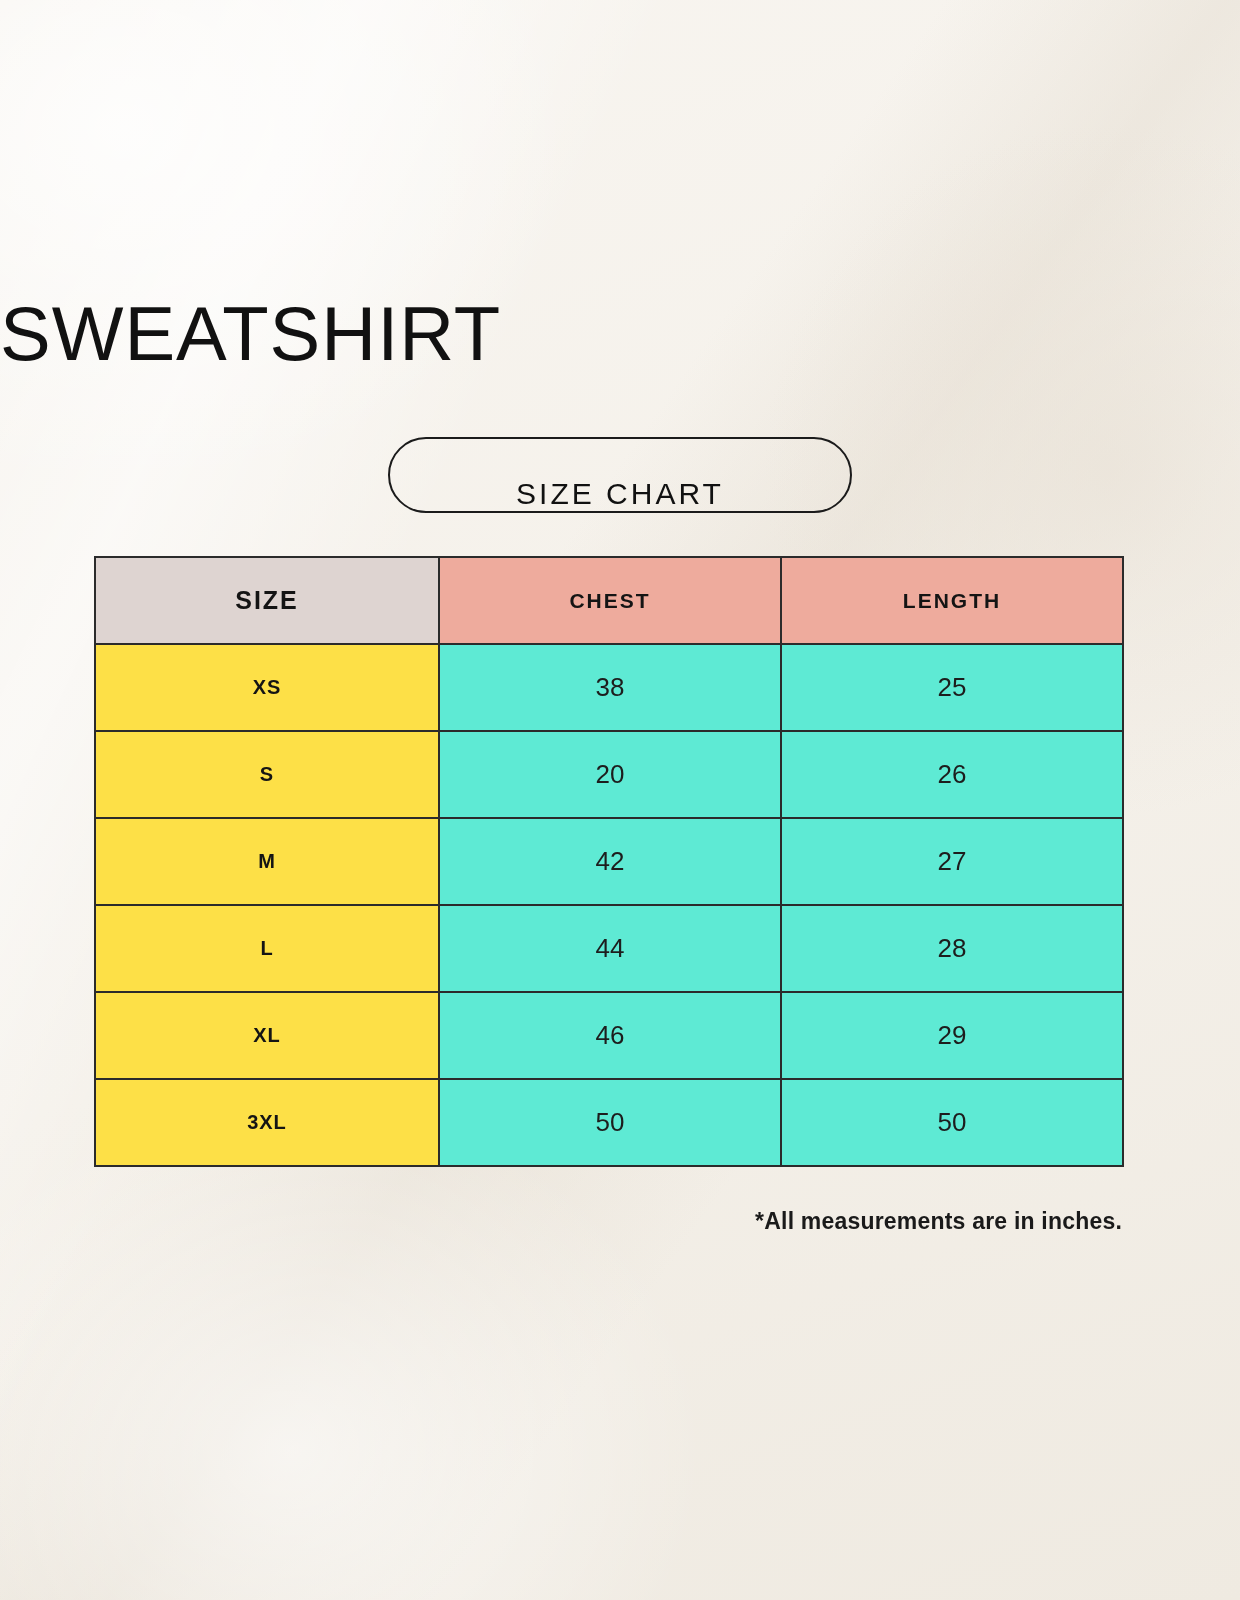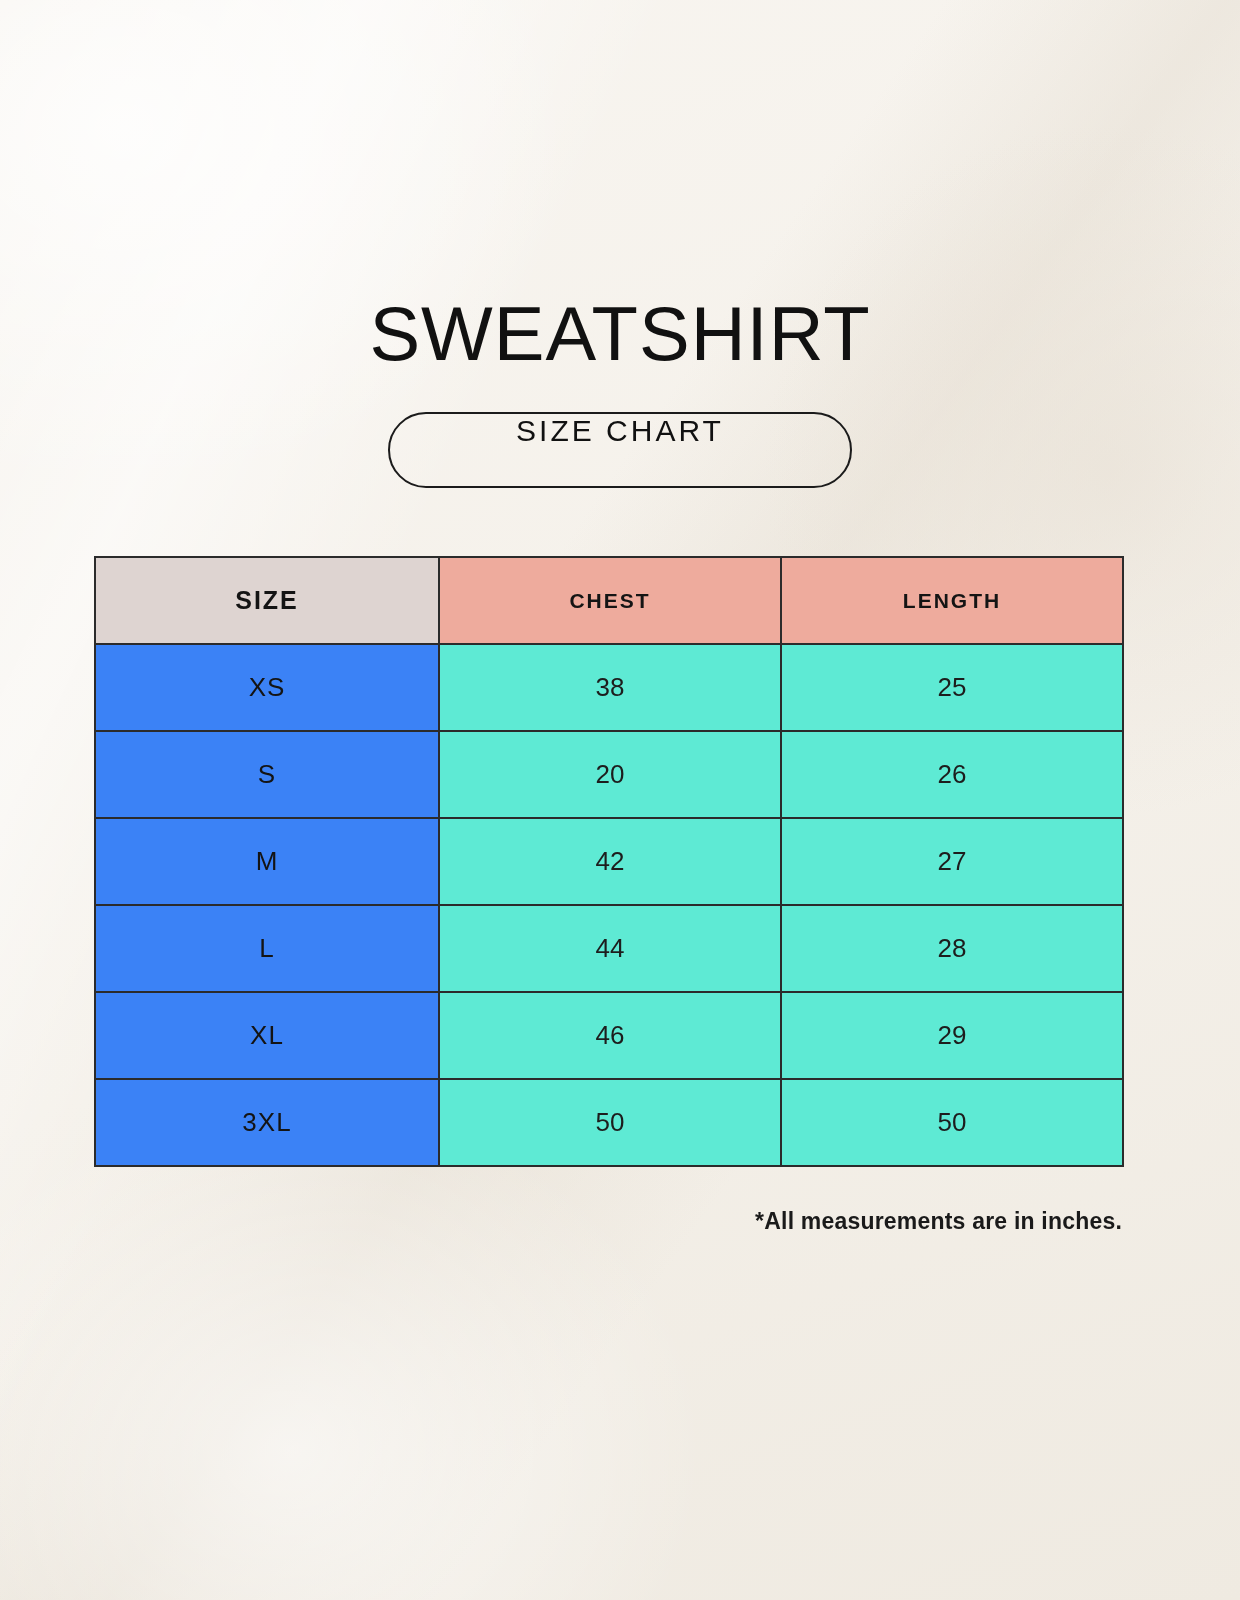--- a/index.html
+++ b/index.html
@@ -57,39 +57,39 @@
     position: relative;
     width: 1240px;
     height: 1600px;
   }
 
   .title {
     position: absolute;
     top: 296px;
     left: 0;
     width: 1240px;
-    text-align: center;
+    text-align: left;
     font-size: 76px;
     font-weight: 400;
     letter-spacing: 1px;
     color: #111111;
     line-height: 1;
   }
 
   .subtitle-pill {
     position: absolute;
-    top: 412px;
+    top: 437px;
     left: 50%;
     transform: translateX(-50%);
     width: 464px;
     height: 76px;
     border: 2px solid #1b1b1b;
     border-radius: 40px;
     display: flex;
-    align-items: flex-start;
+    align-items: flex-end;
     justify-content: center;
     box-sizing: border-box;
     background: transparent;
   }
   .subtitle-pill span {
     font-size: 30px;
     font-weight: 400;
     letter-spacing: 3px;
     color: #111111;
   }
@@ -128,23 +128,23 @@
   }
   th.head-metric {
     background: #eeab9d;
     font-size: 21px;
     font-weight: bold;
     letter-spacing: 2px;
     color: #141414;
   }
 
   td.cell-size {
-    background: #3b82f6;
-    font-size: 26px;
-    font-weight: normal;
+    background: #fde047;
+    font-size: 20px;
+    font-weight: bold;
     letter-spacing: 1px;
     color: #141414;
   }
   td.cell-value {
     background: #5eead4;
     font-size: 26px;
     font-weight: 400;
     color: #1d1d1d;
   }
 

